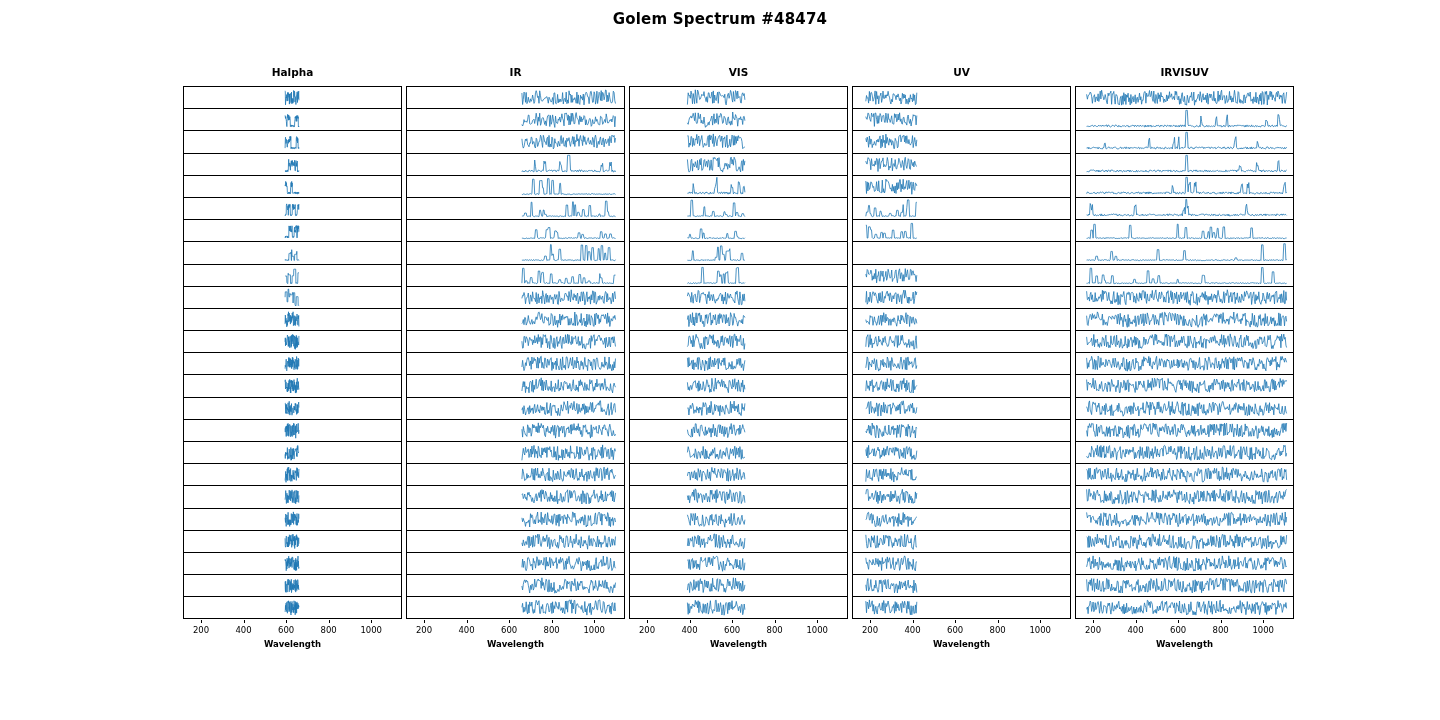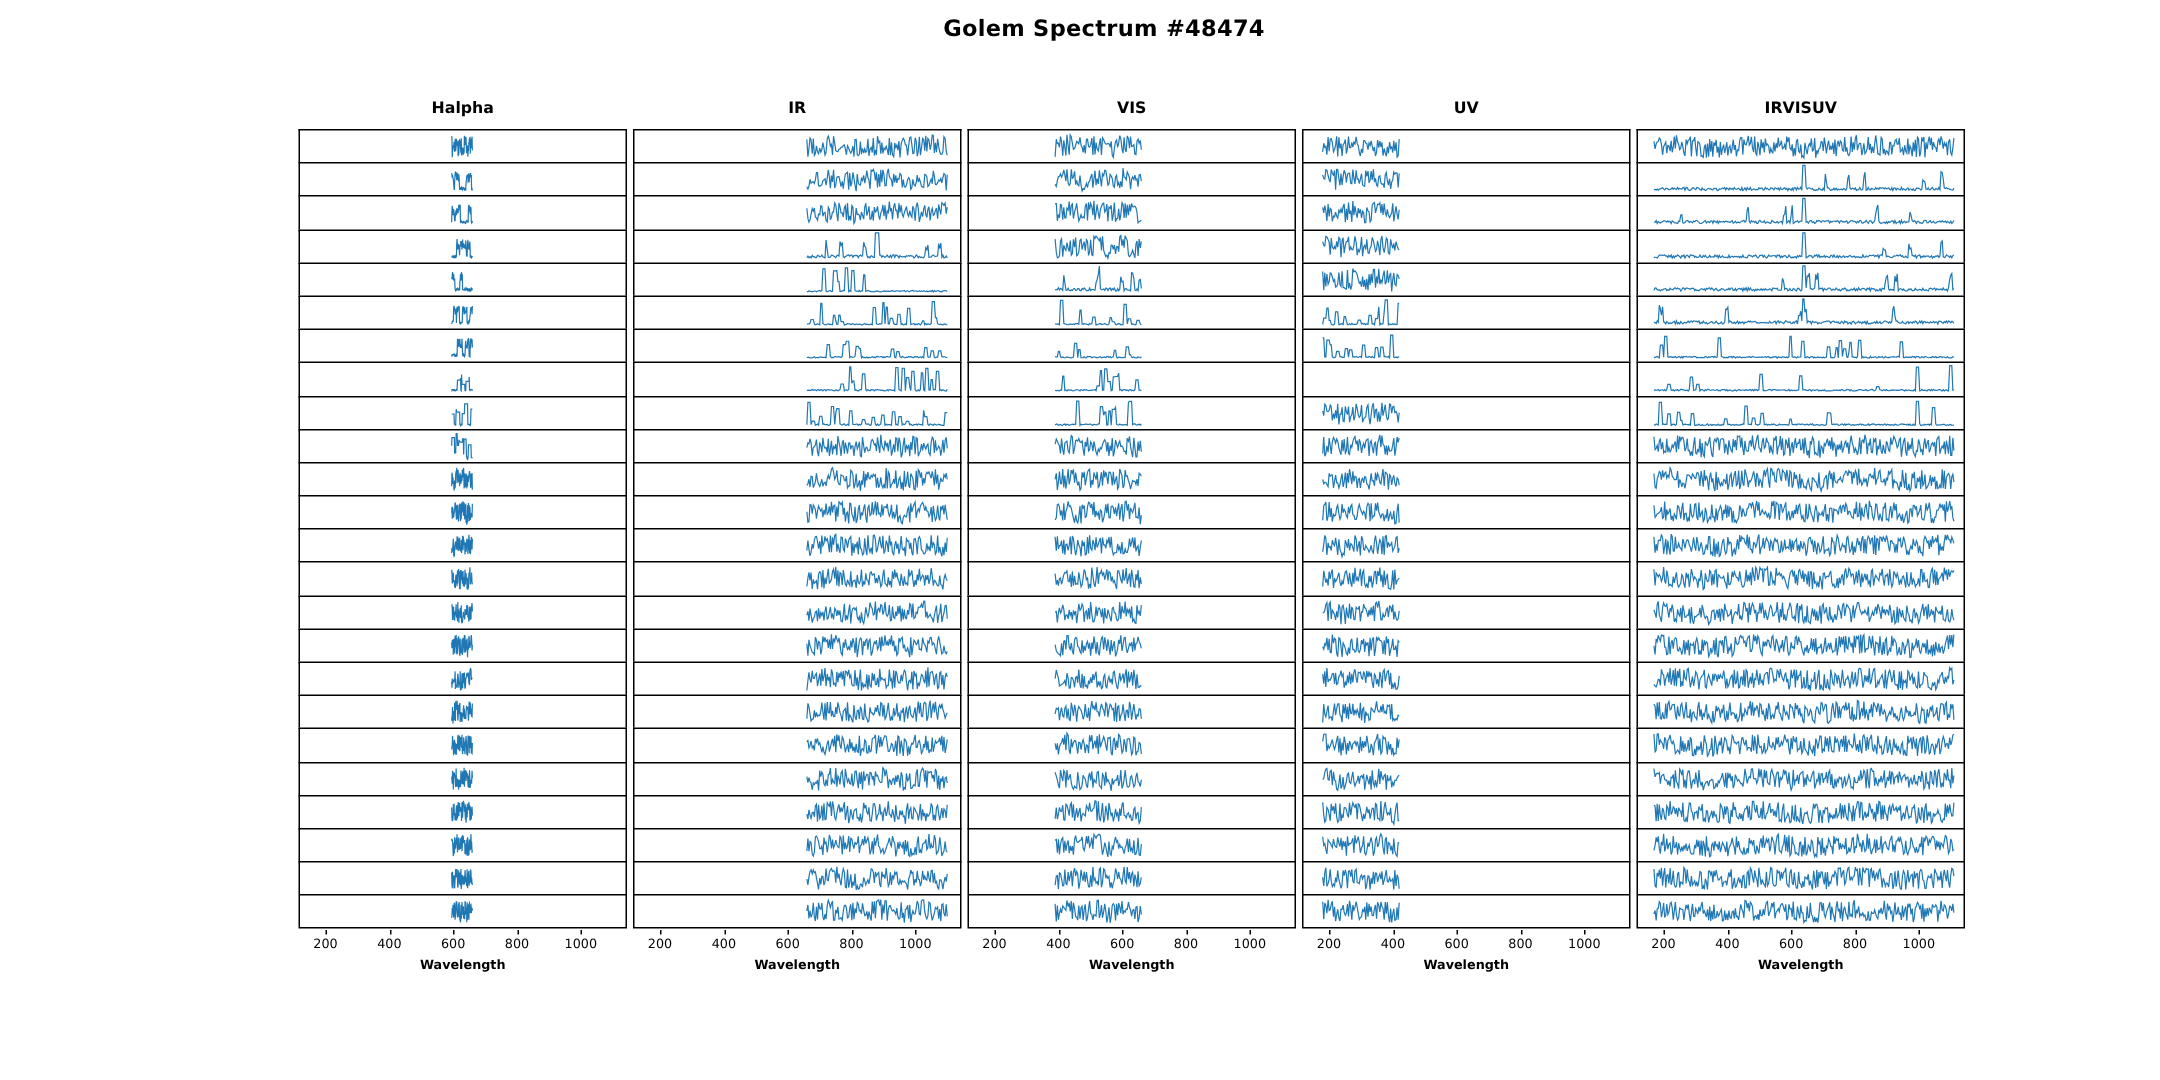--- a/index.html
+++ b/index.html
@@ -10,21 +10,21 @@
   body {
     width: 1440px;
     height: 720px;
     font-family: "DejaVu Sans", sans-serif;
     color: #000000;
     overflow: hidden;
     position: relative;
   }
   #figure {
     position: absolute;
-    left: 16px; top: 0;
+    left: 0; top: 0;
     width: 1254px;
     height: 720px;
   }
   #fig-title {
     position: absolute;
     left: 0;
     top: 10px;
     width: 1440px;
     text-align: center;
     font-size: 15px;

